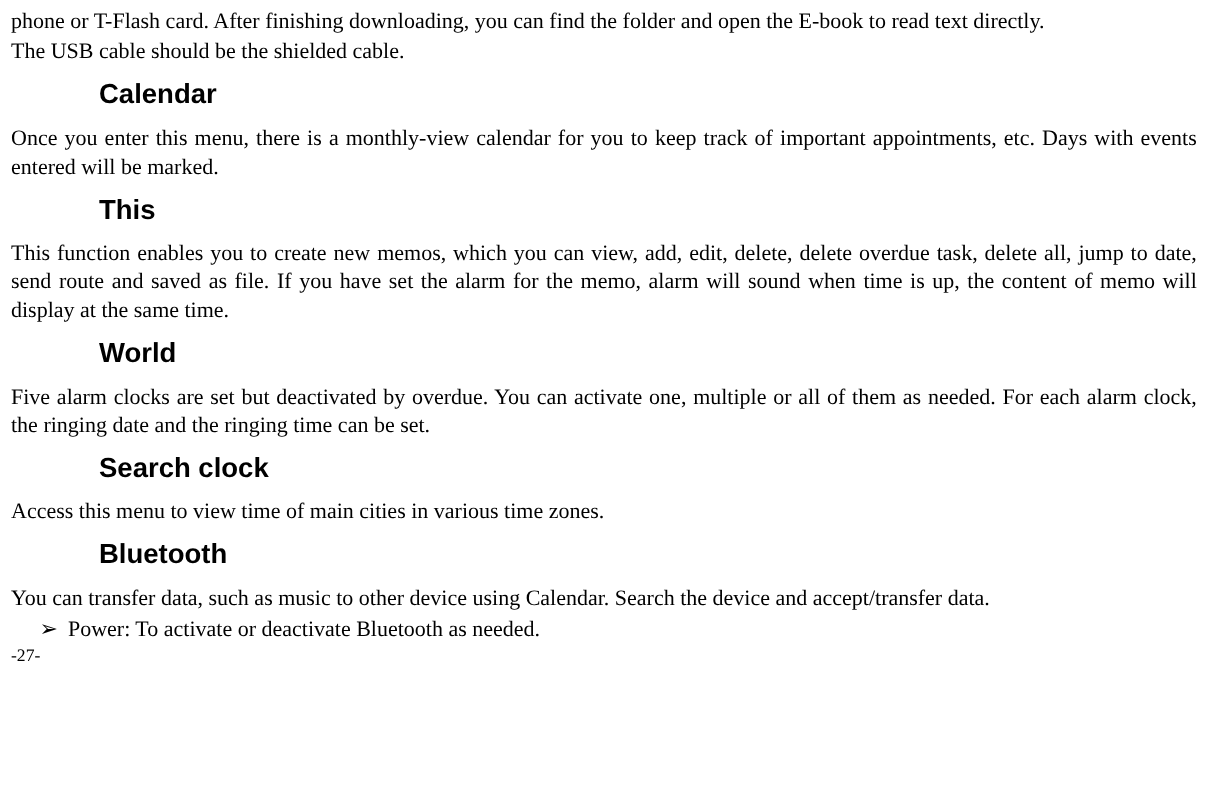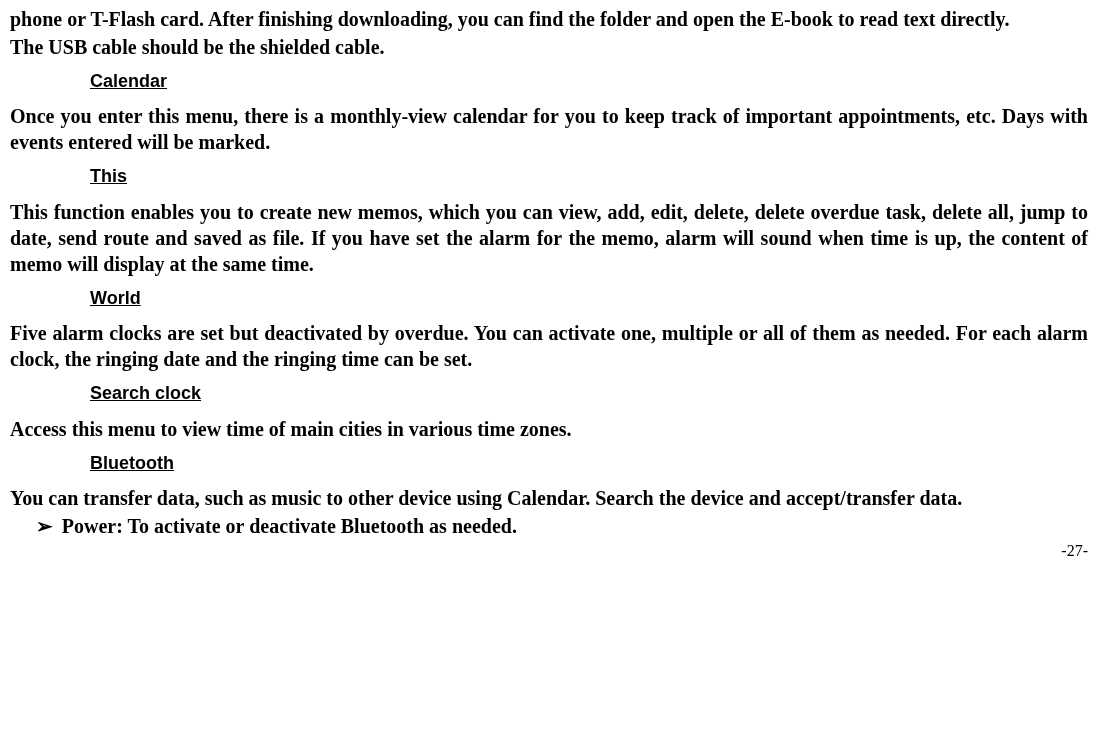--- a/index.html
+++ b/index.html
@@ -9,38 +9,36 @@
     background: #fff;
     margin: 0;
     padding: 4px 10px 10px 10px;
     width: 1098px;
     box-sizing: border-box;
     line-height: 1.3;
   }
   .para {
     text-align: justify;
     margin: 2px 0;
-    font-weight: bold;
   }
   .heading {
     font-family: Arial, Helvetica, sans-serif;
     font-weight: bold;
-    font-size: 18px;
+    font-size: 25px;
     margin: 10px 0 10px 80px;
-    text-decoration: underline;
   }
   .bullet-line {
     margin-left: 26px;
   }
   .bullet-marker {
     display: inline-block;
     margin-right: 4px;
   }
   .page-num {
-    text-align: right;
+    text-align: left;
     font-family: "Times New Roman", Times, serif;
     font-size: 16px;
     margin-top: 2px;
   }
 </style>
 </head>
 <body>
 
 <div class="para">phone or T-Flash card. After finishing downloading, you can find the folder and open the E-book to read text directly.</div>
 <div class="para">The USB cable should be the shielded cable.</div>

